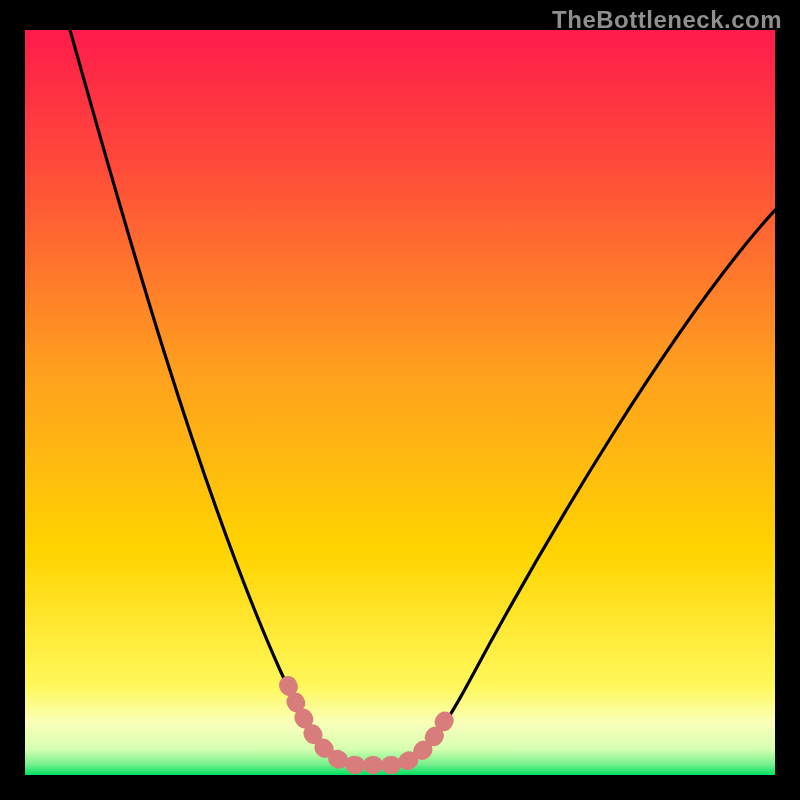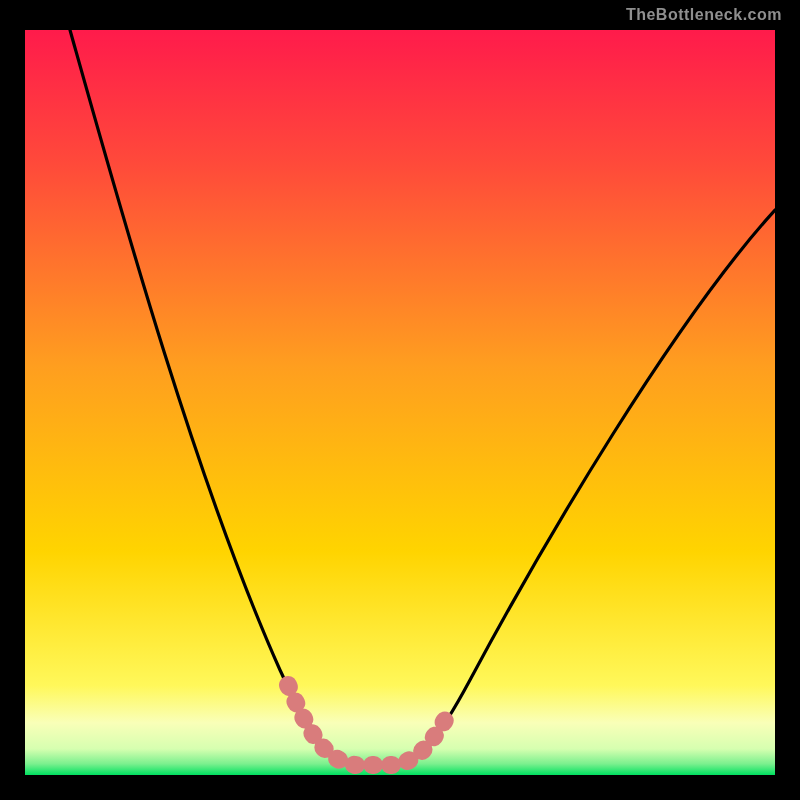--- a/index.html
+++ b/index.html
@@ -16,21 +16,21 @@
     top: 0;
     width: 800px;
     height: 800px;
     background: #000;
   }
   .watermark {
     position: absolute;
     top: 6px;
     right: 18px;
     font-family: Arial, Helvetica, sans-serif;
-    font-size: 16px;
+    font-size: 24px;
     font-weight: 600;
     color: #8f8f8f;
     letter-spacing: 0.5px;
     margin-left: 8px;
   }
   .plot {
     position: absolute;
     left: 25px;
     top: 30px;
     width: 750px;

